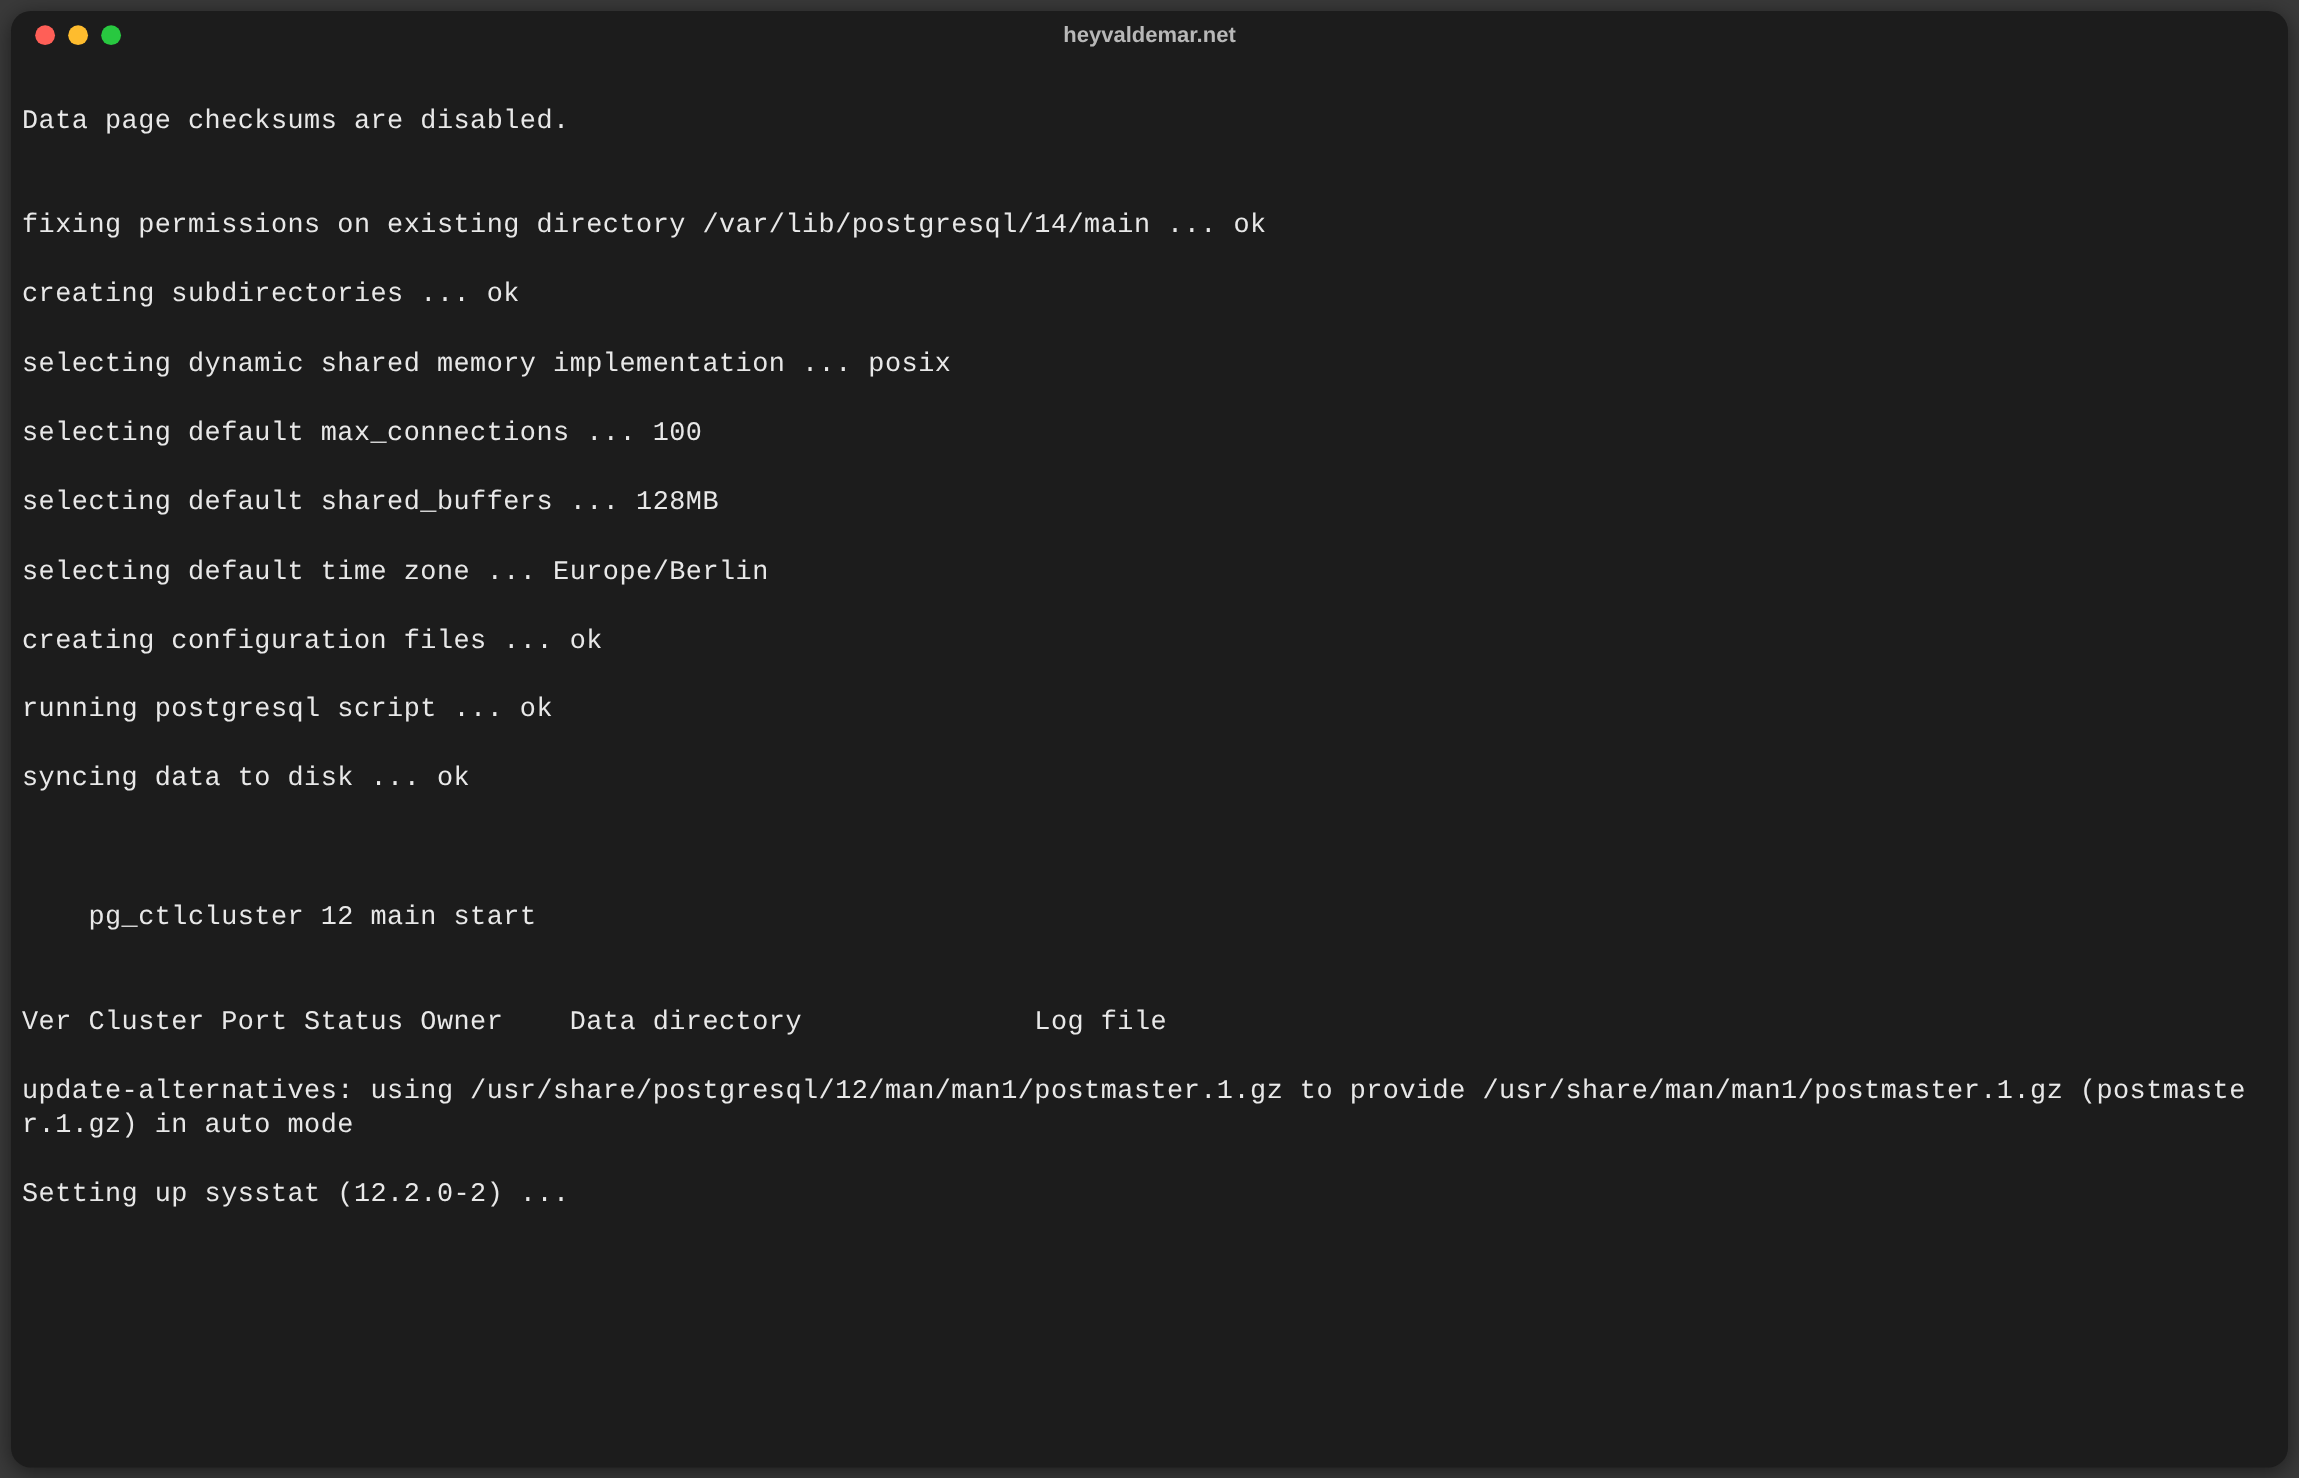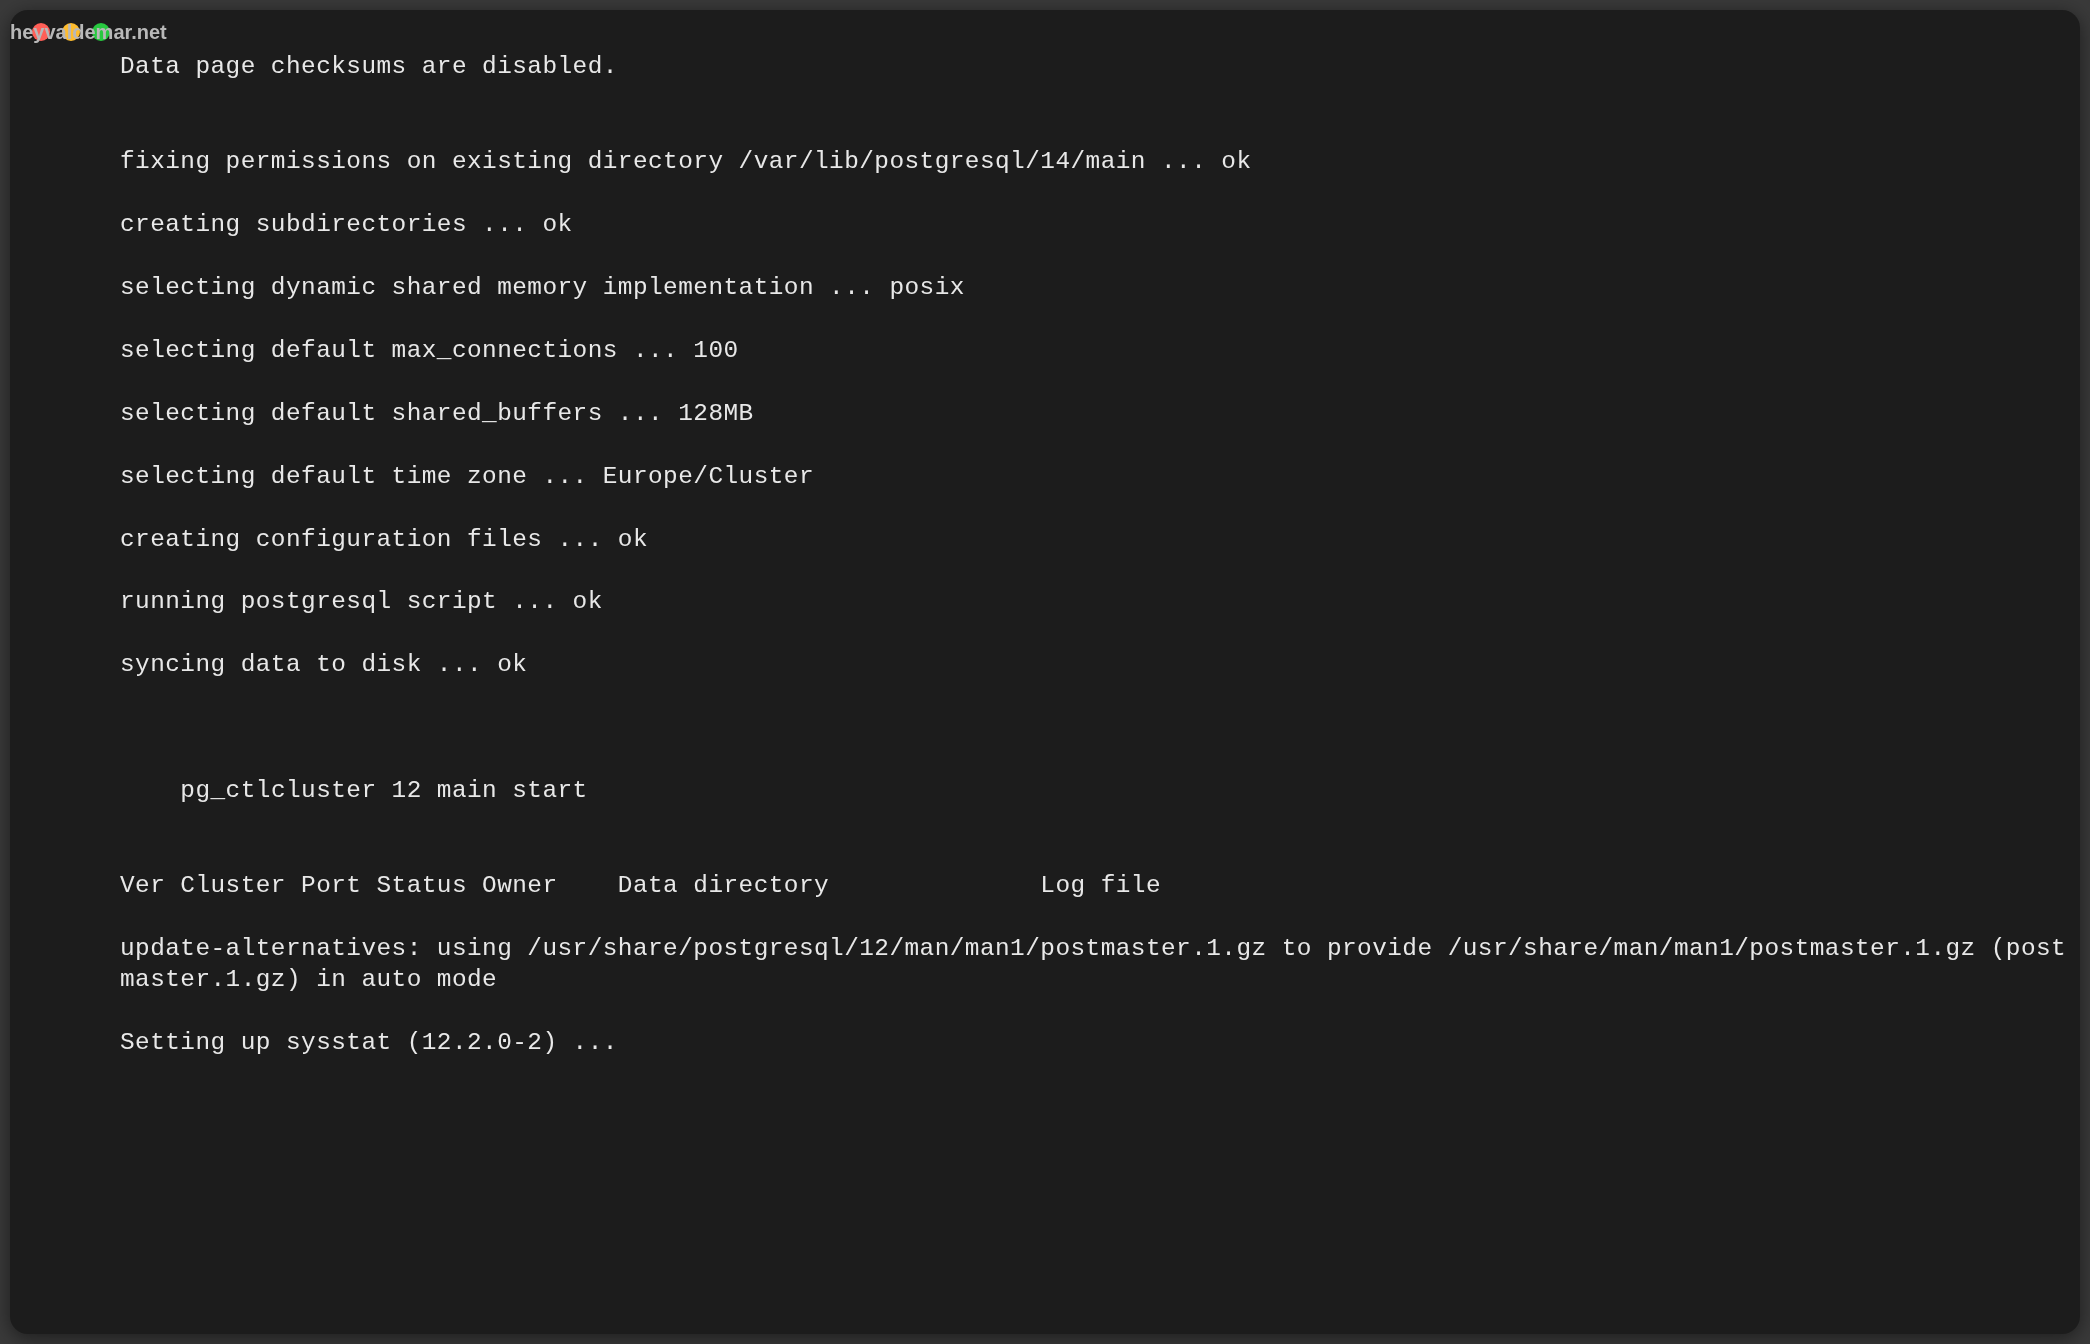--- a/index.html
+++ b/index.html
@@ -11,21 +11,21 @@
   .window {
     width: 2070px;
     height: 1324px;
     margin: 10px;
     background: #1c1c1c;
     border-radius: 18px;
     box-shadow: 0 4px 20px rgba(0,0,0,0.5);
     overflow: hidden;
     font-family: "Menlo", "Consolas", "Liberation Mono", monospace;
     display: flex;
-    flex-direction: row;
+    flex-direction: column;
   }
   .titlebar {
     height: 44px;
     display: flex;
     align-items: center;
     position: relative;
     flex-shrink: 0;
   }
   .traffic-lights {
     display: flex;
@@ -77,21 +77,21 @@
   </div>
 
   <div class="terminal-body">
 <div class="line">Data page checksums are disabled.</div>
 <div class="line"></div>
 <div class="line">fixing permissions on existing directory /var/lib/postgresql/14/main ... ok</div>
 <div class="line">creating subdirectories ... ok</div>
 <div class="line">selecting dynamic shared memory implementation ... posix</div>
 <div class="line">selecting default max_connections ... 100</div>
 <div class="line">selecting default shared_buffers ... 128MB</div>
-<div class="line">selecting default time zone ... Europe/Cluster</div>
+<div class="line">selecting default time zone ... Europe/Berlin</div>
 <div class="line">creating configuration files ... ok</div>
 <div class="line">running postgresql script ... ok</div>
 <div class="line">syncing data to disk ... ok</div>
 <div class="line"></div>
 <div class="line"></div>
 <div class="line">    pg_ctlcluster 12 main start</div>
 <div class="line"></div>
 <div class="line">Ver Cluster Port Status Owner    Data directory              Log file</div>
 <div class="line">update-alternatives: using /usr/share/postgresql/12/man/man1/postmaster.1.gz to provide /usr/share/man/man1/postmaster.1.gz (postmaster.1.gz) in auto mode</div>
 <div class="line">Setting up sysstat (12.2.0-2) ...</div>

